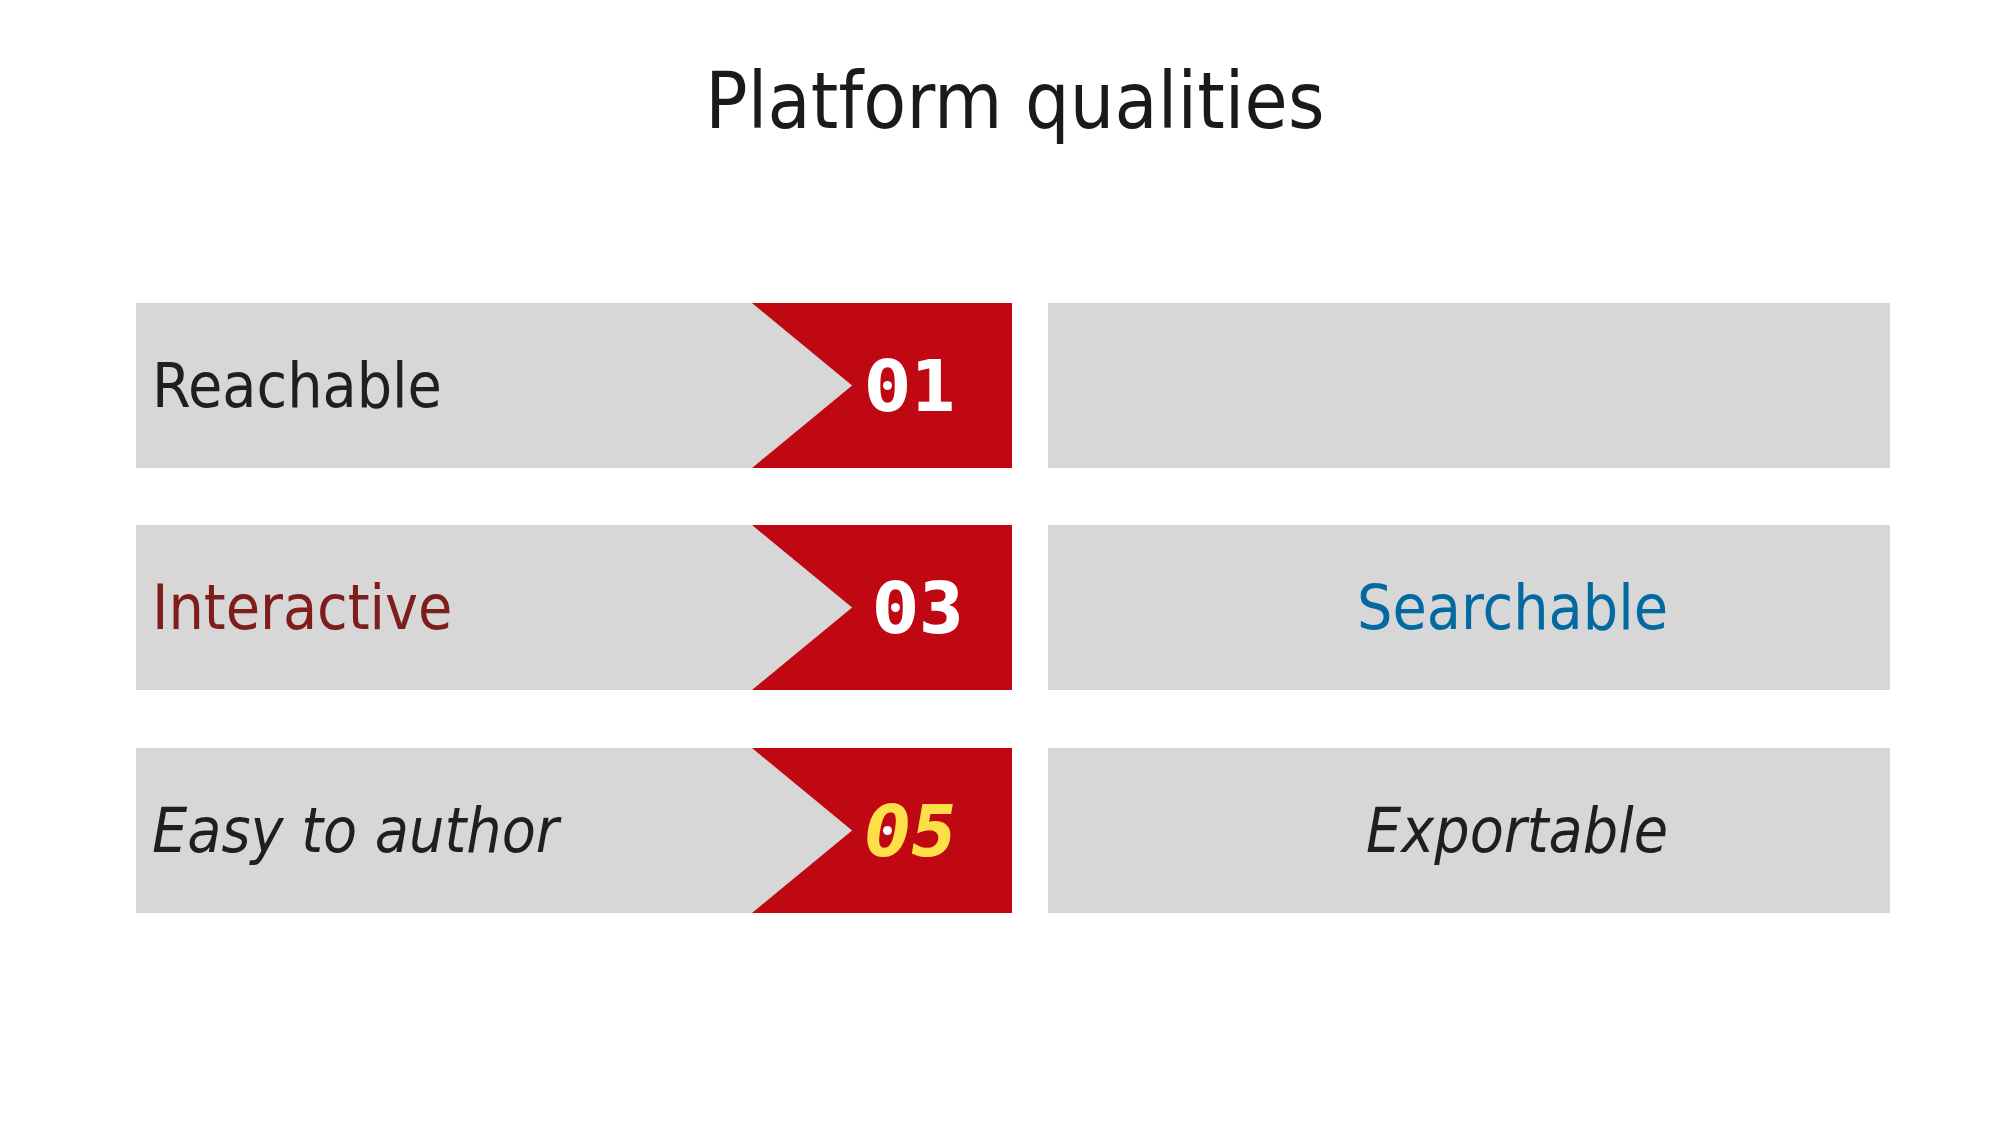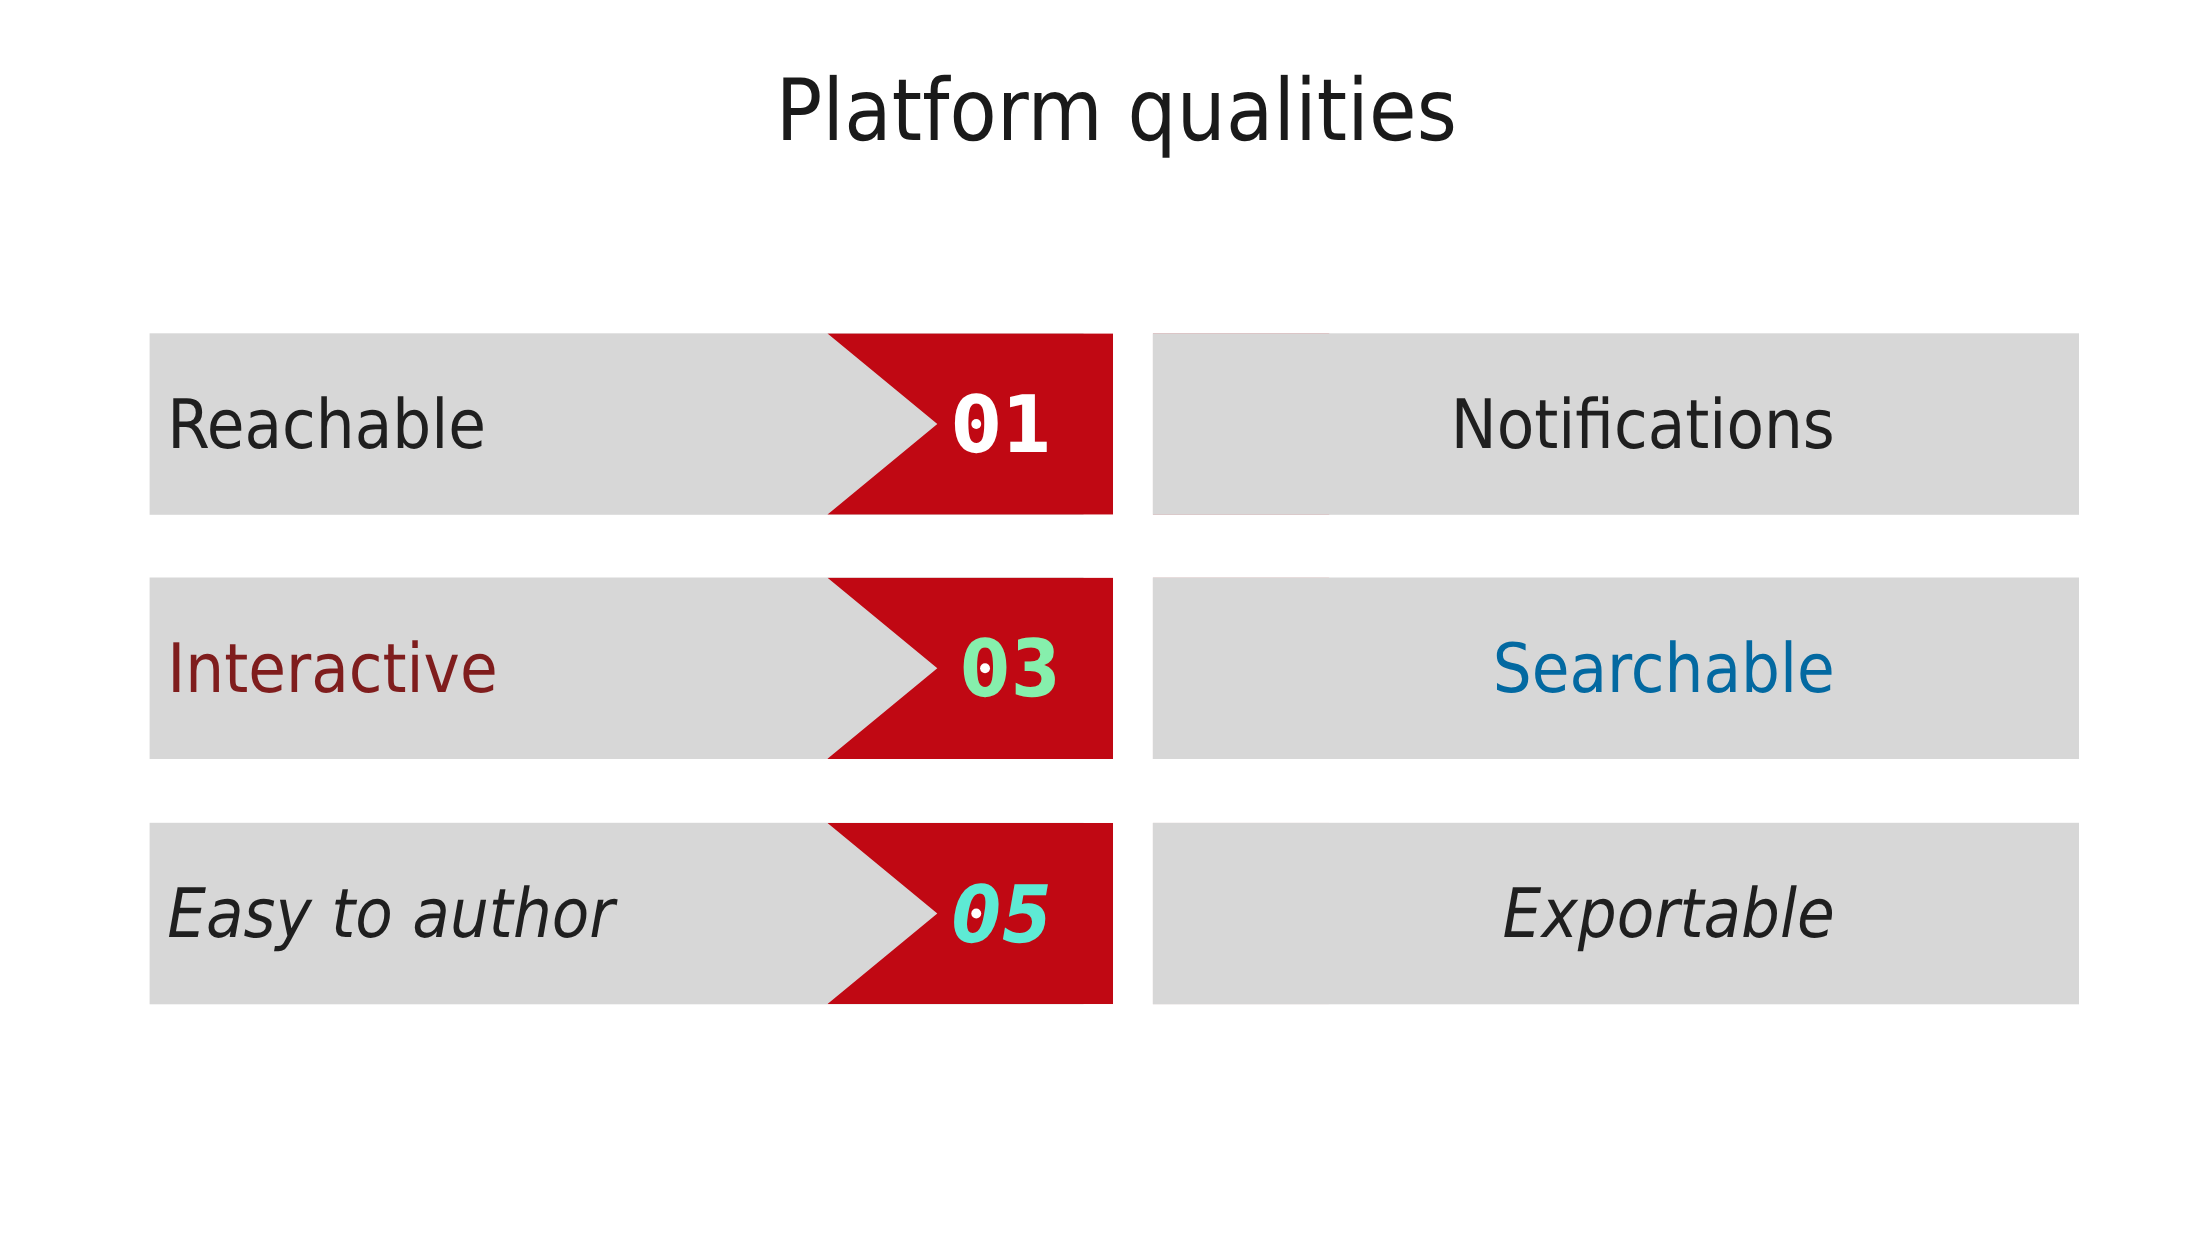--- a/index.html
+++ b/index.html
@@ -150,47 +150,46 @@
 
     <div class="badge badge-left" style="background: rgb(192, 8, 19);">
       <span class="badge-num" style="color: rgb(255, 255, 255);"><span class="dotted-zero" style="--dot: #ffffff;">0</span><span>1</span></span>
     </div>
 
     <div class="badge badge-right" style="background: rgb(192, 8, 19);">
       <span class="badge-num" style="color: rgb(255, 255, 255);"><span class="dotted-zero" style="--dot: #ffffff;">0</span><span>2</span></span>
     </div>
 
     <div class="slab slab-right" style="background: rgb(215, 215, 215);"></div>
-    <div class="slab-label label-right" style="color: rgb(31, 31, 31);">Notifications</div>
   </div>
 
   <div class="row" style="top:525px;">
 
     <div class="slab slab-left" style="background: rgb(215, 215, 215);"></div>
     <div class="slab-label label-left" style="color: #7f1d1d;">Interactive</div>
 
     <div class="badge badge-left" style="background: rgb(192, 8, 19);">
-      <span class="badge-num" style="color: #86efac; margin-left: 16px;"><span class="dotted-zero" style="--dot: #ffffff;">0</span><span>3</span></span>
+      <span class="badge-num" style="color: #ffffff; margin-left: 16px;"><span class="dotted-zero" style="--dot: #ffffff;">0</span><span>3</span></span>
     </div>
 
     <div class="badge badge-right" style="background: rgb(192, 8, 19);">
       <span class="badge-num" style="color: rgb(255, 255, 255);"><span class="dotted-zero" style="--dot: #ffffff;">0</span><span>4</span></span>
     </div>
 
     <div class="slab slab-right" style="background: rgb(215, 215, 215);"></div>
     <div class="slab-label label-right" style="color: #0369a1;">Searchable</div>
   </div>
 
   <div class="row" style="top:748px;font-style:italic;">
 
     <div class="slab slab-left" style="background: rgb(215, 215, 215);"></div>
     <div class="slab-label label-left" style="color: rgb(31, 31, 31);">Easy to author</div>
 
     <div class="badge badge-left" style="background: rgb(192, 8, 19);">
-      <span class="badge-num" style="color: #5eead4;"><span class="dotted-zero" style="--dot: #ffffff;">0</span><span>5</span></span>
+      <span class="badge-num" style="color: #fde047;"><span class="dotted-zero" style="--dot: #ffffff;">0</span><span>5</span></span>
     </div>
 
     <div class="badge badge-right" style="background: rgb(192, 8, 19);">
       <span class="badge-num" style="color: rgb(255, 255, 255);"><span class="dotted-zero" style="--dot: #ffffff;">0</span><span>6</span></span>
     </div>
 
     <div class="slab slab-right" style="background: rgb(215, 215, 215);"></div>
     <div class="slab-label label-right" style="color: rgb(31, 31, 31);">Exportable</div>
   </div>
 

